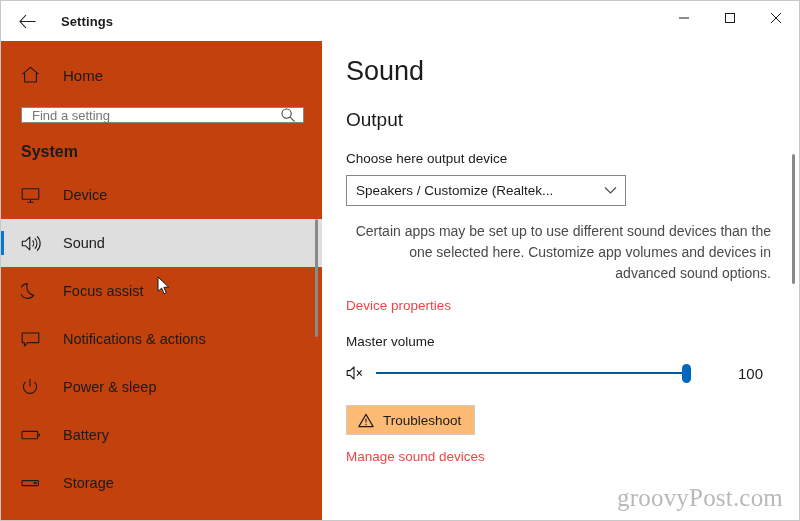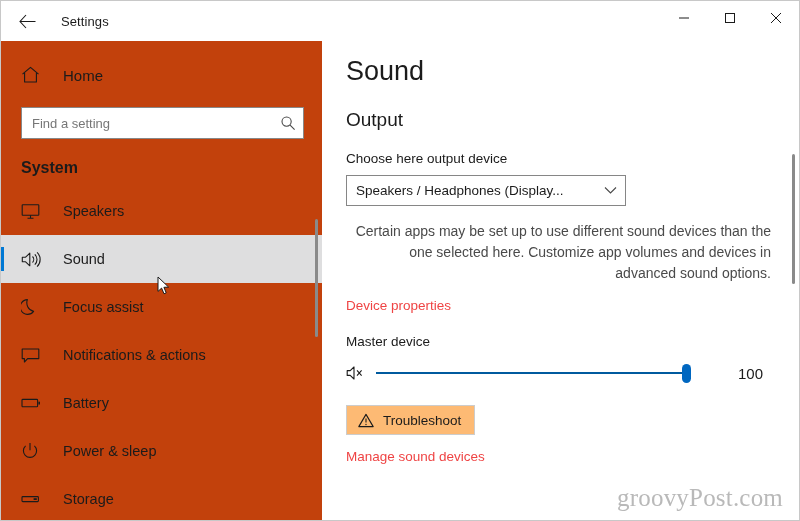--- a/index.html
+++ b/index.html
@@ -39,20 +39,21 @@
     align-items: center;
     justify-content: center;
     cursor: pointer;
   }
   .back-btn svg { display: block; }
   .win-title {
     font-size: 13px;
     color: #1b1b1b;
     margin-left: 12px;
     letter-spacing: .1px;
+    font-weight: bold;
   }
   .caption-group {
     position: absolute;
     top: 0; right: 0;
     display: flex;
     height: 34px;
   }
   .cap-btn {
     width: 46px;
     height: 34px;
@@ -84,21 +85,21 @@
     display: flex;
     align-items: center;
   }
   .home-label {
     font-size: 15px;
     color: #1b1b1b;
     margin-left: 16px;
   }
   .search-wrap {
     margin: 14px 18px 0 20px;
-    height: 32px;
+    height: 16px;
     border: 1px solid #888888;
     background: #ffffff;
     display: flex;
     align-items: center;
     box-sizing: border-box;
   }
   .search-wrap input {
     flex: 1;
     border: none;
     outline: none;
@@ -380,21 +381,21 @@
 
     <div class="navlist">
 
       <div class="nav-item">
         <span class="ico">
           <svg width="19" height="17" viewBox="0 0 19 17">
             <rect x="1.2" y="1.7" width="16.6" height="10.6" rx="0.6" fill="none" stroke="#1b1b1b" stroke-width="1.1"></rect>
             <path d="M6.5 15.3 L12.5 15.3 M9.5 12.3 L9.5 15.3" stroke="#1b1b1b" stroke-width="1.1"></path>
           </svg>
         </span>
-        <span class="lbl">Speakers</span>
+        <span class="lbl">Device</span>
       </div>
 
       <div class="nav-item selected">
         <span class="ico">
           <svg width="20" height="17" viewBox="0 0 20 17">
             <path d="M1.3 6.2 L4.6 6.2 L8.8 2.2 L8.8 14.8 L4.6 10.8 L1.3 10.8 Z" fill="none" stroke="#1b1b1b" stroke-width="1.1" stroke-linejoin="round"></path>
             <path d="M11.5 5.5 A4.3 4.3 0 0 1 11.5 11.5" fill="none" stroke="#1b1b1b" stroke-width="1.1"></path>
             <path d="M13.8 3.4 A7 7 0 0 1 13.8 13.6" fill="none" stroke="#1b1b1b" stroke-width="1.1"></path>
             <path d="M16.1 1.4 A9.8 9.8 0 0 1 16.1 15.6" fill="none" stroke="#1b1b1b" stroke-width="1.1"></path>
           </svg>
@@ -415,73 +416,73 @@
         <span class="ico">
           <svg width="19" height="17" viewBox="0 0 19 17">
             <path d="M1.2 2 L17.8 2 L17.8 11.6 L6.6 11.6 L3.4 15 L3.4 11.6 L1.2 11.6 Z" fill="none" stroke="#1b1b1b" stroke-width="1.1" stroke-linejoin="round"></path>
           </svg>
         </span>
         <span class="lbl">Notifications &amp; actions</span>
       </div>
 
       <div class="nav-item">
         <span class="ico">
+          <svg width="18" height="18" viewBox="0 0 18 18">
+            <path d="M4.6 3.9 A6.6 6.6 0 1 0 13.4 3.9" fill="none" stroke="#1b1b1b" stroke-width="1.1"></path>
+            <path d="M9 1 L9 8.2" stroke="#1b1b1b" stroke-width="1.1"></path>
+          </svg>
+        </span>
+        <span class="lbl">Power &amp; sleep</span>
+      </div>
+
+      <div class="nav-item">
+        <span class="ico">
           <svg width="20" height="14" viewBox="0 0 20 14">
             <rect x="1" y="3.4" width="15.6" height="7.4" rx="0.8" fill="none" stroke="#1b1b1b" stroke-width="1.1"></rect>
             <rect x="17.4" y="5.7" width="1.6" height="2.8" fill="#1b1b1b"></rect>
           </svg>
         </span>
         <span class="lbl">Battery</span>
       </div>
 
       <div class="nav-item">
         <span class="ico">
-          <svg width="18" height="18" viewBox="0 0 18 18">
-            <path d="M4.6 3.9 A6.6 6.6 0 1 0 13.4 3.9" fill="none" stroke="#1b1b1b" stroke-width="1.1"></path>
-            <path d="M9 1 L9 8.2" stroke="#1b1b1b" stroke-width="1.1"></path>
-          </svg>
-        </span>
-        <span class="lbl">Power &amp; sleep</span>
-      </div>
-
-      <div class="nav-item">
-        <span class="ico">
           <svg width="20" height="12" viewBox="0 0 20 12">
             <rect x="1" y="3.6" width="16.4" height="5" rx="0.8" fill="none" stroke="#1b1b1b" stroke-width="1.1"></rect>
             <rect x="12.6" y="5.2" width="3.2" height="1.8" fill="#1b1b1b"></rect>
           </svg>
         </span>
         <span class="lbl">Storage</span>
       </div>
 
     </div>
 
     <div class="side-scroll"></div>
   </div>
 
   <div class="content">
 
     <div class="page-title">Sound</div>
     <div class="group-title">Output</div>
     <div class="field-label">Choose here output device</div>
 
     <div class="combo">
-      <span class="val">Speakers / Headphones (Display...</span>
+      <span class="val">Speakers / Customize (Realtek...</span>
       <span class="chev">
         <svg width="13" height="9" viewBox="0 0 13 9">
           <path d="M1 1.5 L6.5 7 L12 1.5" fill="none" stroke="#4a4a4a" stroke-width="1.1"></path>
         </svg>
       </span>
     </div>
 
     <div class="desc">Certain apps may be set up to use different sound devices than the one selected here. Customize app volumes and devices in advanced sound options.</div>
 
     <a class="link">Device properties</a>
 
-    <div class="field-label">Master device</div>
+    <div class="field-label">Master volume</div>
 
     <div class="slider-row">
       <span class="mute-ico">
         <svg width="20" height="16" viewBox="0 0 20 16">
           <path d="M1.2 5.6 L4.2 5.6 L8 2 L8 14 L4.2 10.4 L1.2 10.4 Z" fill="none" stroke="#1b1b1b" stroke-width="1.1" stroke-linejoin="round"></path>
           <path d="M11 5.4 L15.6 10.6 M15.6 5.4 L11 10.6" stroke="#1b1b1b" stroke-width="1.1"></path>
         </svg>
       </span>
       <div class="slider-track">
         <div class="rail"></div>

